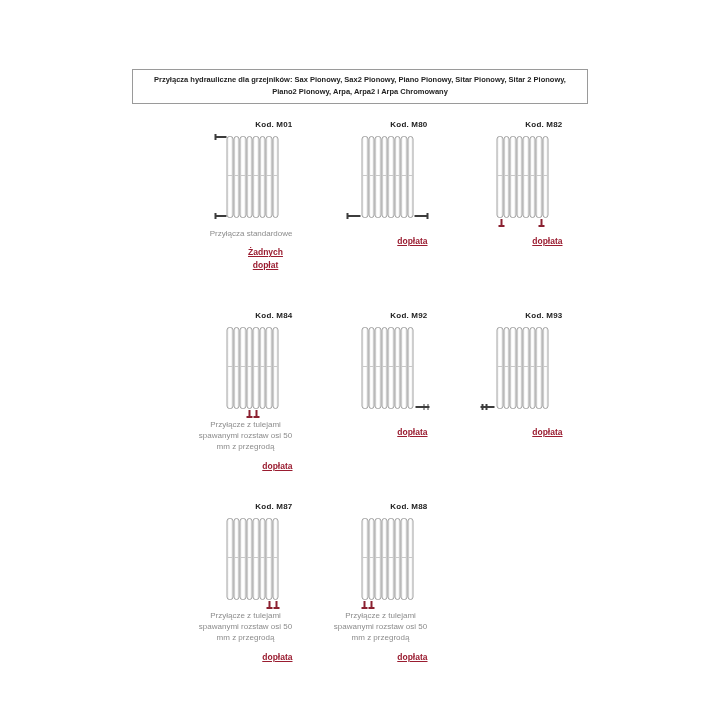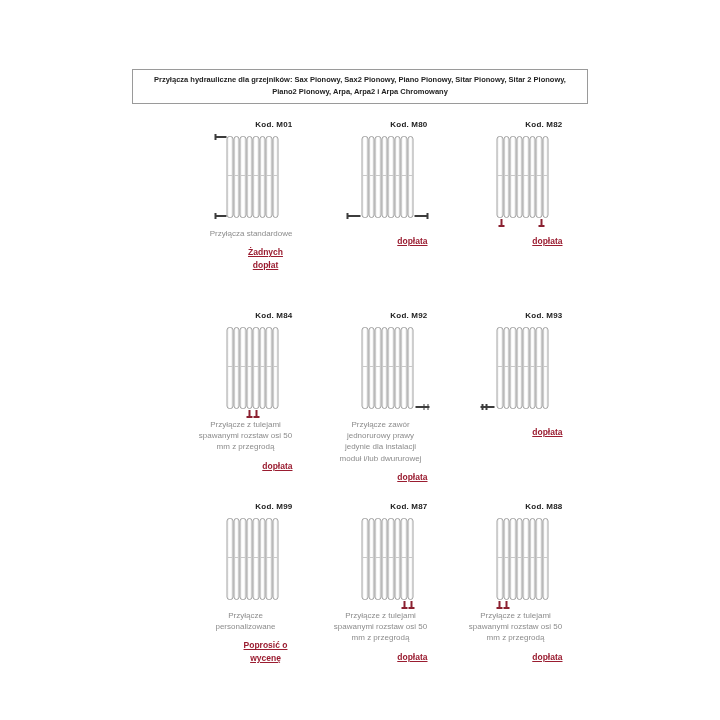--- a/index.html
+++ b/index.html
@@ -155,21 +155,20 @@
           <div class="tube"></div>
           <div class="tube"></div>
           <div class="tube"></div>
           <div class="tube"></div>
           <div class="tube"></div>
           <div class="tube"></div>
           <div class="tube"></div>
         </div>
       <div class="valve valve-right"></div>
     </div>
-    <div class="desc">Przyłącze zawór jednorurowy prawy jedynie dla instalacji moduł i/lub dwururowej</div>
     <div class="note">dopłata</div>
   </div>
 
   <div class="cell">
     <div class="code">Kod. M93</div>
     <div class="rad-zone">
       <div class="radiator tubes">
           <div class="tube"></div>
           <div class="tube"></div>
           <div class="tube"></div>
@@ -177,37 +176,20 @@
           <div class="tube"></div>
           <div class="tube"></div>
           <div class="tube"></div>
           <div class="tube"></div>
         </div>
       <div class="valve valve-left"></div>
     </div>
     <div class="note">dopłata</div>
   </div>
 
-  <div class="cell">
-    <div class="code">Kod. M99</div>
-    <div class="rad-zone">
-      <div class="radiator tubes">
-          <div class="tube"></div>
-          <div class="tube"></div>
-          <div class="tube"></div>
-          <div class="tube"></div>
-          <div class="tube"></div>
-          <div class="tube"></div>
-          <div class="tube"></div>
-          <div class="tube"></div>
-        </div>
-    </div>
-    <div class="desc">Przyłącze personalizowane</div>
-    <div class="note">Poprosić o wycenę</div>
-  </div>
 
   <div class="cell">
     <div class="code">Kod. M87</div>
     <div class="rad-zone">
       <div class="radiator tubes">
           <div class="tube"></div>
           <div class="tube"></div>
           <div class="tube"></div>
           <div class="tube"></div>
           <div class="tube"></div>

